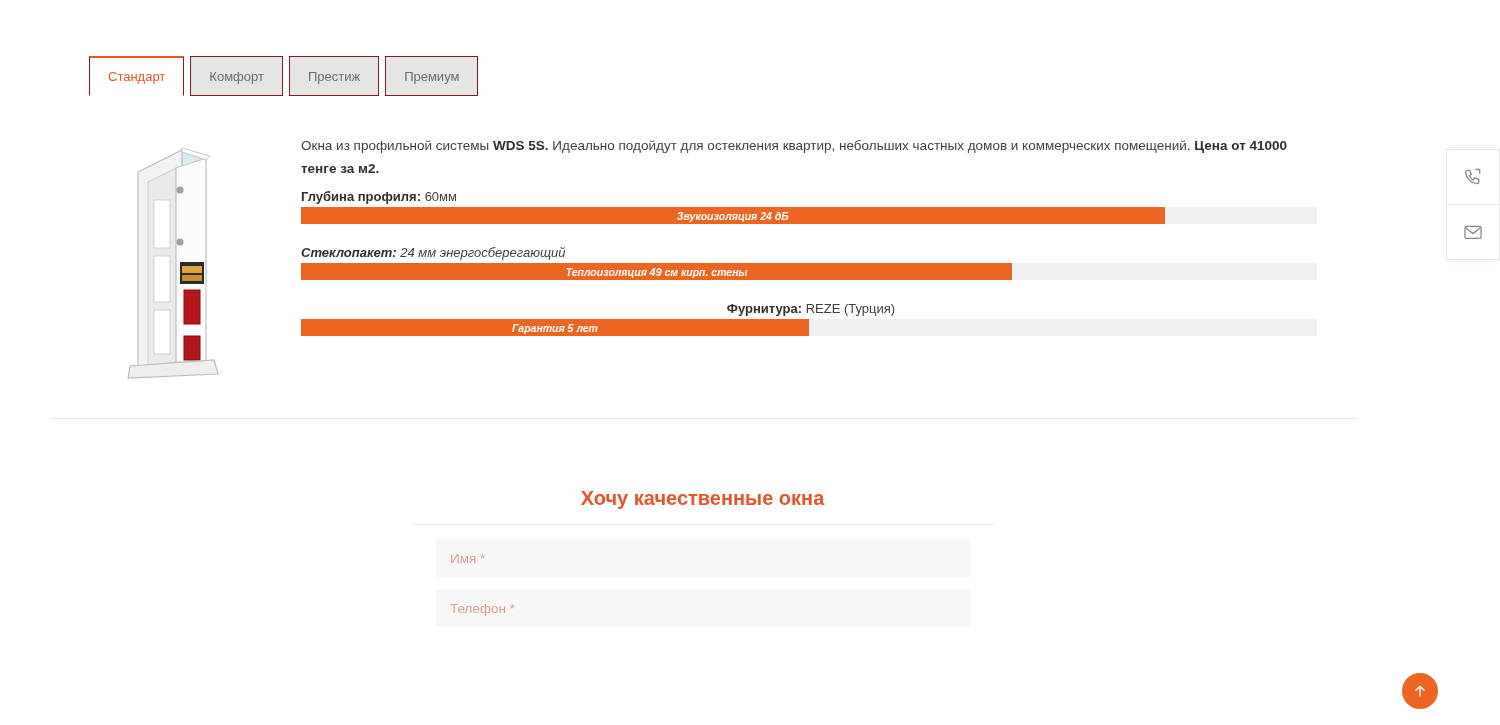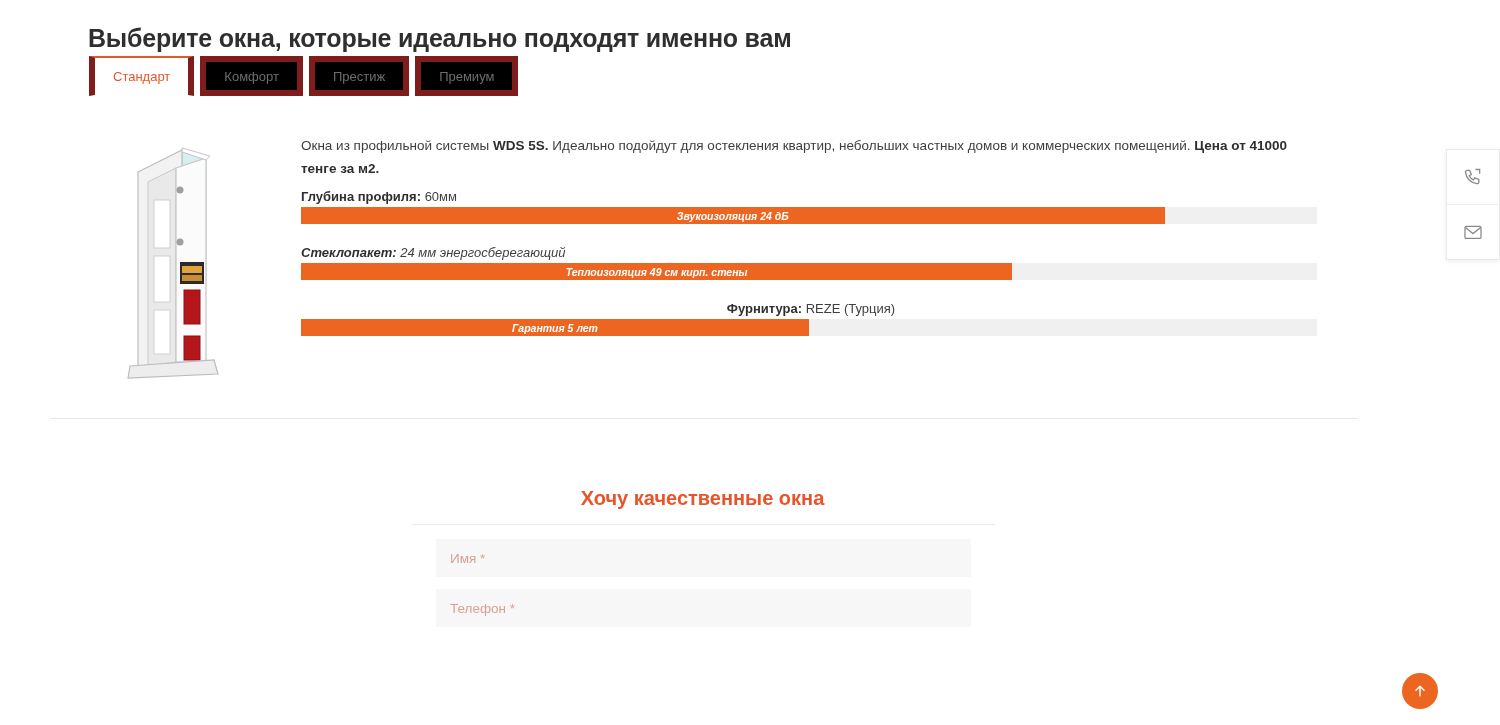--- a/index.html
+++ b/index.html
@@ -42,22 +42,22 @@
     display: flex;
     gap: 6px;
   }
   .tab {
     height: 40px;
     min-width: 72px;
     padding: 0 18px;
     display: flex;
     align-items: center;
     justify-content: center;
-    border: 6px solid #7f1d1d;
-    background: #000000;
+    border: 1px solid #7f1d1d;
+    background: #e5e5e5;
     color: #6d6d6d;
     font-size: 13px;
     box-sizing: border-box;
     cursor: pointer;
   }
   .tab.active {
     background: #ffffff;
     color: #e8552a;
     border-top: 2px solid #e8552a;
     border-bottom: 1px solid #ffffff;
@@ -216,21 +216,20 @@
     justify-content: center;
     cursor: pointer;
   }
   .scroll-top svg { stroke: #ffffff; fill: none; }
 </style>
 </head>
 <body>
 
 <div class="page">
 
-  <h2 class="section-title">Выберите окна, которые идеально подходят именно вам</h2>
 
   <div class="tabs">
     <div class="tab active">
       <span>Стандарт</span>
     </div>
     <div class="tab">
       <span>Комфорт</span>
     </div>
     <div class="tab">
       <span>Престиж</span>

